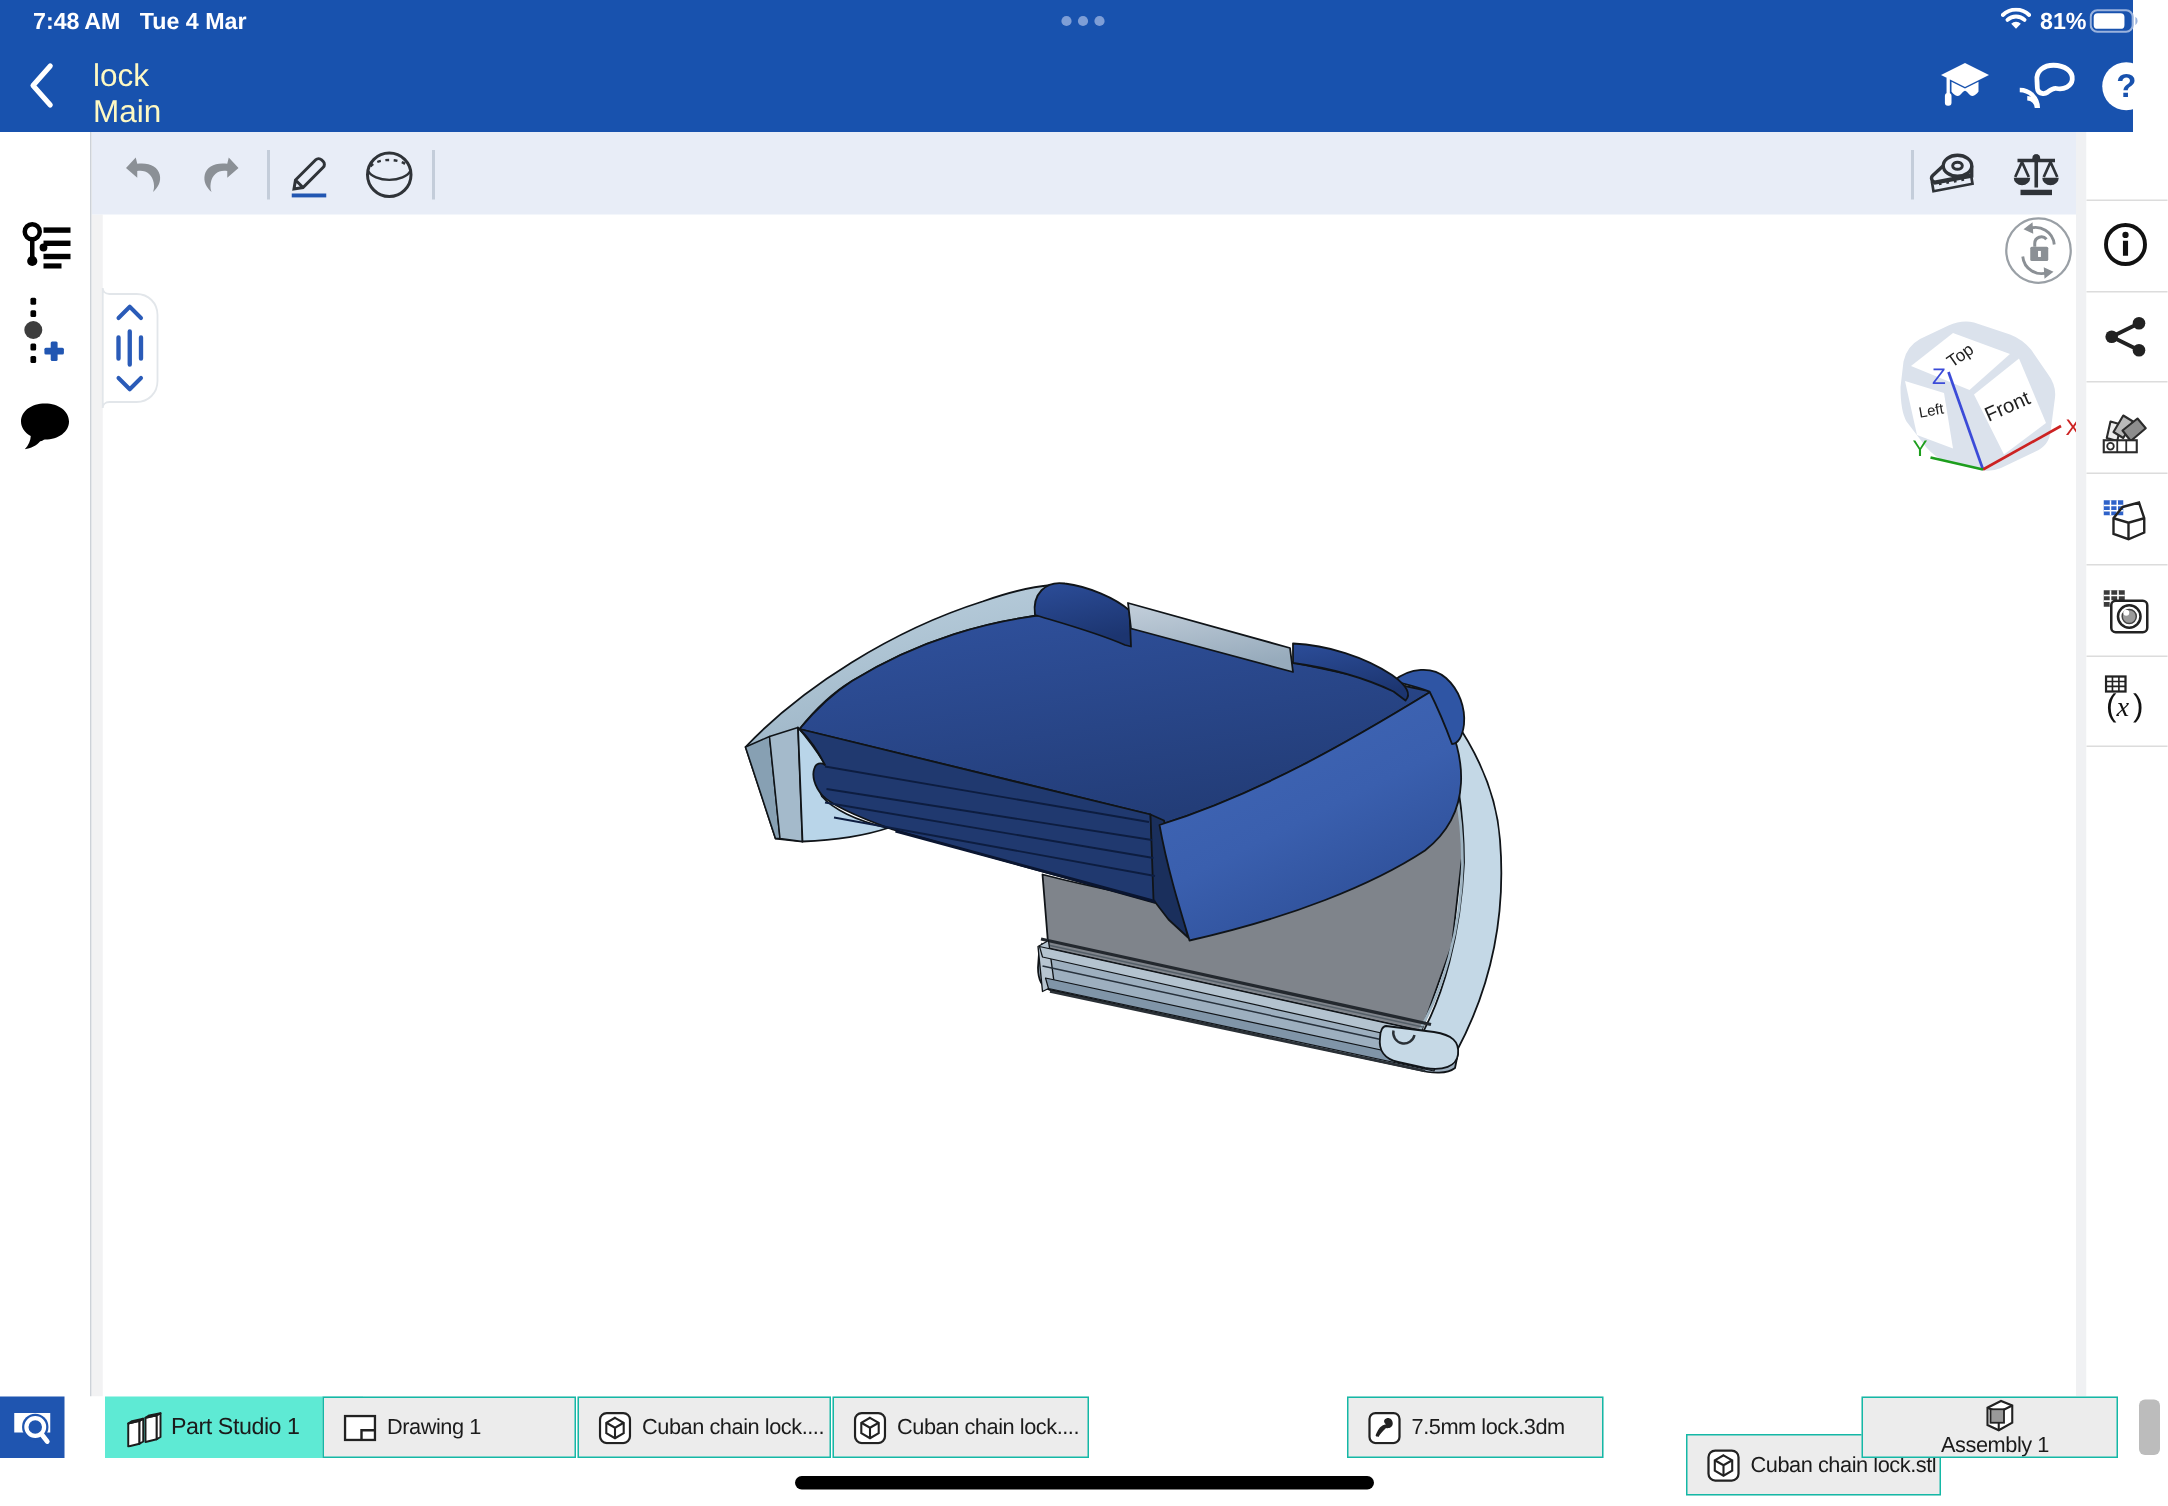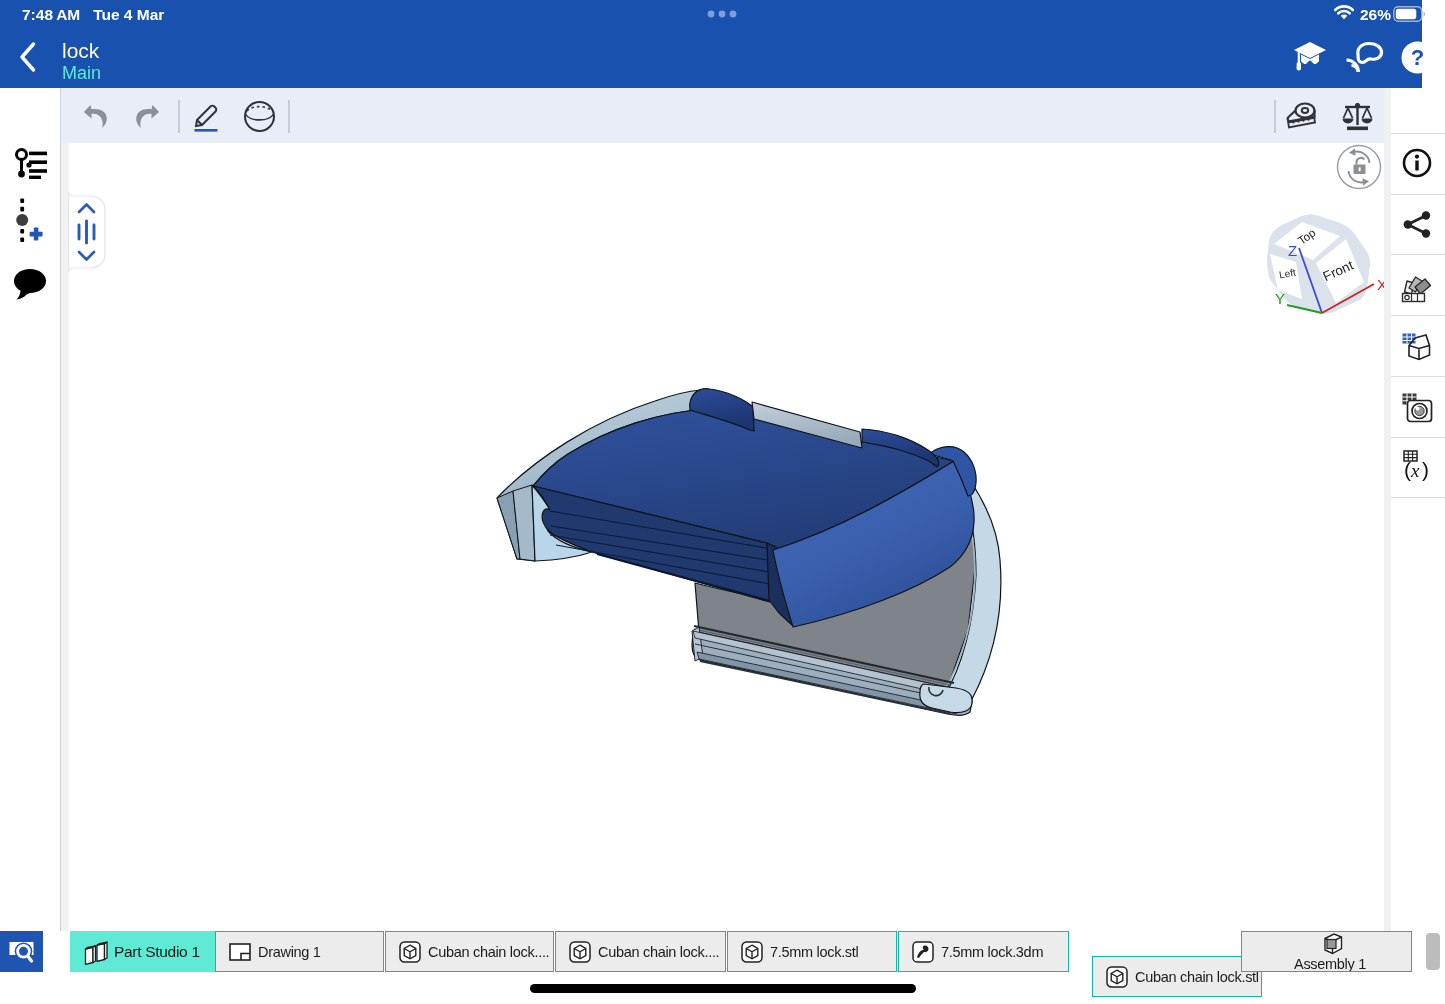--- a/index.html
+++ b/index.html
@@ -29,32 +29,32 @@
   <svg class="abs" style="left:705px;top:10px;" width="36" height="8" viewBox="0 0 36 8">
     <circle cx="6" cy="4" r="3.4" fill="#7e9ed6"></circle>
       <circle cx="17" cy="4" r="3.4" fill="#7e9ed6"></circle>
       <circle cx="28" cy="4" r="3.4" fill="#7e9ed6"></circle>
   </svg>
   <svg class="abs" style="left:1334px;top:5px;" width="20" height="16" viewBox="0 0 20 16">
     <path d="M10 14.2 L6.8 10.8 a4.6 4.6 0 0 1 6.4 0 Z" fill="#fff"></path>
     <path d="M4.3 8.3 a8.2 8.2 0 0 1 11.4 0" stroke="#fff" stroke-width="2.6" fill="none" stroke-linecap="round"></path>
     <path d="M1.2 5.0 a12.6 12.6 0 0 1 17.6 0" stroke="#fff" stroke-width="2.6" fill="none" stroke-linecap="round"></path>
   </svg>
-  <div class="abs" style="left:1360px;top:5.5px;font-size:15.5px;font-weight:700;color:#fff;">26%</div>
+  <div class="abs" style="left:1360px;top:5.5px;font-size:15.5px;font-weight:700;color:#fff;">81%</div>
   <svg class="abs" style="left:1393px;top:6px;" width="33" height="16" viewBox="0 0 33 16">
     <rect x="0.8" y="0.8" width="28" height="14.4" rx="4.4" fill="none" stroke="#9bb3dd" stroke-width="1.4"></rect>
     <rect x="2.8" y="2.8" width="20.5" height="10.4" rx="2.6" fill="#fff"></rect>
     <path d="M30.6 5.2 a3.4 3.4 0 0 1 0 5.6 Z" fill="#9bb3dd"></path>
   </svg>
 
   <svg class="abs" style="left:15px;top:41px;" width="26" height="32" viewBox="0 0 26 32">
     <path d="M18.5 3 L7 16 L18.5 29" stroke="#fff" stroke-width="3.4" fill="none" stroke-linecap="round" stroke-linejoin="round"></path>
   </svg>
   <div class="abs" style="left:62px;top:39px;font-size:21px;color:#fef9c3;">lock</div>
-  <div class="abs" style="left:62px;top:62.5px;font-size:18px;color:#5eead4;">Main</div>
+  <div class="abs" style="left:62px;top:62.5px;font-size:21px;color:#fef9c3;">Main</div>
 
   <svg class="abs" style="left:1293px;top:41px;" width="34" height="31" viewBox="0 0 34 31">
     <path d="M17 1 L33 9 L17 17 L1 9 Z" fill="#fff"></path>
     <path d="M8 13.5 L8 20 C8 20 11 24.5 13.5 22.5 C15 21.3 16 19.5 17 19.5 C18 19.5 19 21.3 20.5 22.5 C23 24.5 26 20 26 20 L26 13.5 L17 18 Z" fill="#fff"></path>
     <path d="M5.8 11 L5.8 22" stroke="#fff" stroke-width="2.2"></path>
     <rect x="3.6" y="21" width="4.4" height="8.5" rx="2" fill="#fff"></rect>
   </svg>
 
   <svg class="abs" style="left:1344px;top:41px;" width="40" height="31" viewBox="0 0 40 31">
     <path d="M14,13 C13,6 19,2.5 25,2.5 C32.5,2.5 38,6.5 37.5,12 C37,16.5 32,19 27,18 C24.5,17.5 23,19 21,20.5 C19,22 15.5,21.5 14.5,19 C14,17.5 14.2,15 14,13 Z" fill="none" stroke="#fff" stroke-width="3.2" stroke-linejoin="round"></path>
@@ -345,37 +345,29 @@
     <span>Cuban chain lock....</span>
   </div>
   <div class="tab" style="left:555px;width:169px;">
     <svg style="margin-left:13px;" width="22" height="22" viewBox="0 0 22 22">
         <rect x="1" y="1" width="20" height="20" rx="4.5" fill="#fff" stroke="#222" stroke-width="1.5"></rect>
       <path d="M11 4.2 L16.8 7.5 L16.8 14.5 L11 17.8 L5.2 14.5 L5.2 7.5 Z" fill="none" stroke="#222" stroke-width="1.4"></path>
       <path d="M5.2 7.5 L11 10.8 L16.8 7.5 M11 10.8 L11 17.8" fill="none" stroke="#222" stroke-width="1.4"></path>
       </svg>
     <span>Cuban chain lock....</span>
   </div>
-  <div class="tab" style="left:727px;width:168px;">
-    <svg style="margin-left:13px;" width="22" height="22" viewBox="0 0 22 22">
-        <rect x="1" y="1" width="20" height="20" rx="4.5" fill="#fff" stroke="#222" stroke-width="1.5"></rect>
-      <path d="M11 4.2 L16.8 7.5 L16.8 14.5 L11 17.8 L5.2 14.5 L5.2 7.5 Z" fill="none" stroke="#222" stroke-width="1.4"></path>
-      <path d="M5.2 7.5 L11 10.8 L16.8 7.5 M11 10.8 L11 17.8" fill="none" stroke="#222" stroke-width="1.4"></path>
-      </svg>
-    <span>7.5mm lock.stl</span>
-  </div>
   <div class="tab" style="left:898px;width:169px;">
     <svg style="margin-left:13px;" width="22" height="22" viewBox="0 0 22 22">
       <rect x="1" y="1" width="20" height="20" rx="4" fill="#fff" stroke="#222" stroke-width="1.5"></rect>
       <path d="M5 16 C7 11 9 9 12 8.5 C10 7 10.5 5 12.5 4.5 C14.5 4 16.5 5.5 16.5 8 C16.5 10.5 14 11.5 12 11 C10 13 8 15 7 17 Z" fill="#222"></path>
       <path d="M5.5 16.5 L9 13" stroke="#222" stroke-width="1"></path>
     </svg>
     <span>7.5mm lock.3dm</span>
   </div>
-  <div class="tab" style="left:1092px;width:168px;margin-top:25px;">
+  <div class="tab" style="left:1124px;width:168px;margin-top:25px;">
     <svg style="margin-left:13px;" width="22" height="22" viewBox="0 0 22 22">
         <rect x="1" y="1" width="20" height="20" rx="4.5" fill="#fff" stroke="#222" stroke-width="1.5"></rect>
       <path d="M11 4.2 L16.8 7.5 L16.8 14.5 L11 17.8 L5.2 14.5 L5.2 7.5 Z" fill="none" stroke="#222" stroke-width="1.4"></path>
       <path d="M5.2 7.5 L11 10.8 L16.8 7.5 M11 10.8 L11 17.8" fill="none" stroke="#222" stroke-width="1.4"></path>
       </svg>
     <span>Cuban chain lock.stl</span>
   </div>
   <div class="tab" style="left:1241px;width:169px;flex-direction:column;">
     <svg style="margin-left:13px;" width="24" height="24" viewBox="0 0 24 24">
       <path d="M4 6.5 L13 2 L20.5 5 L20.5 16.5 L11.5 21.5 L4 18 Z" fill="#fff" stroke="#222" stroke-width="1.4"></path>

